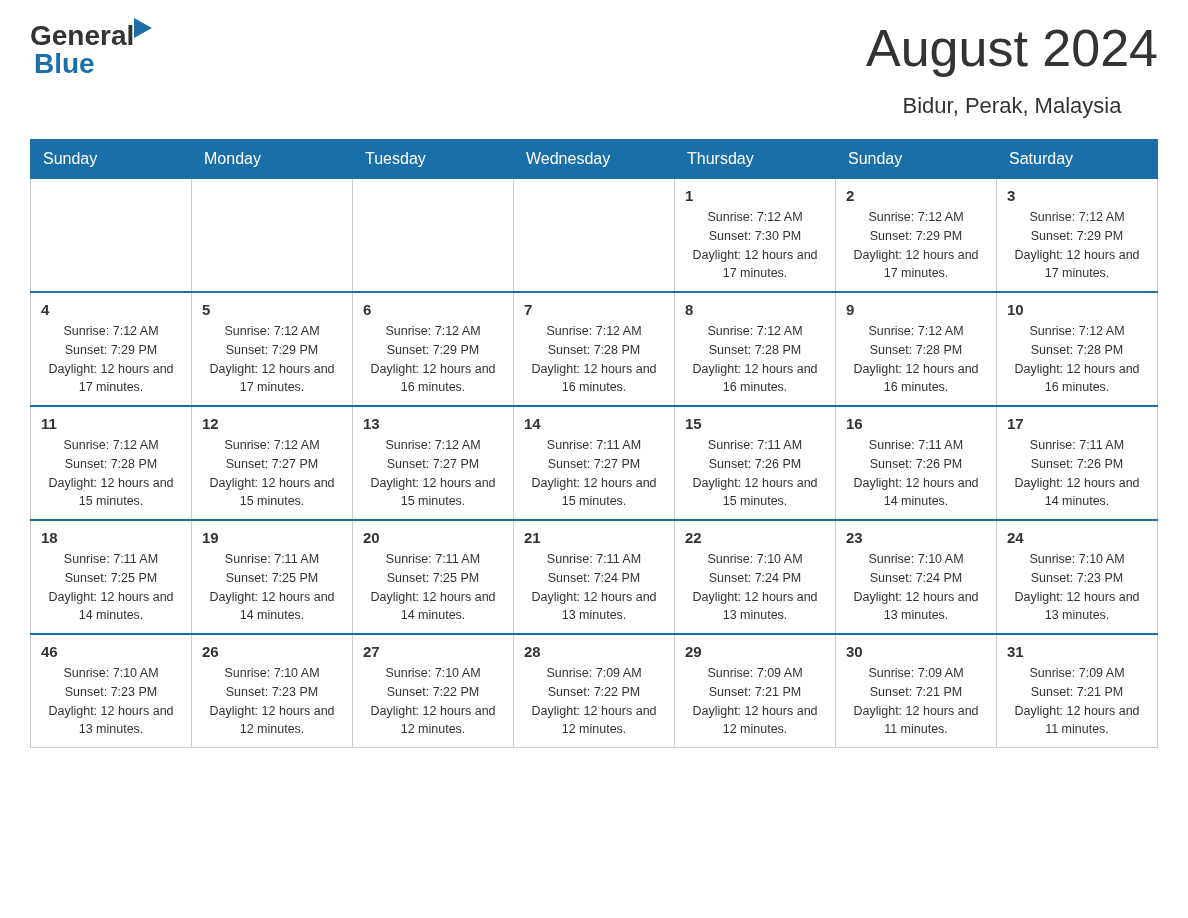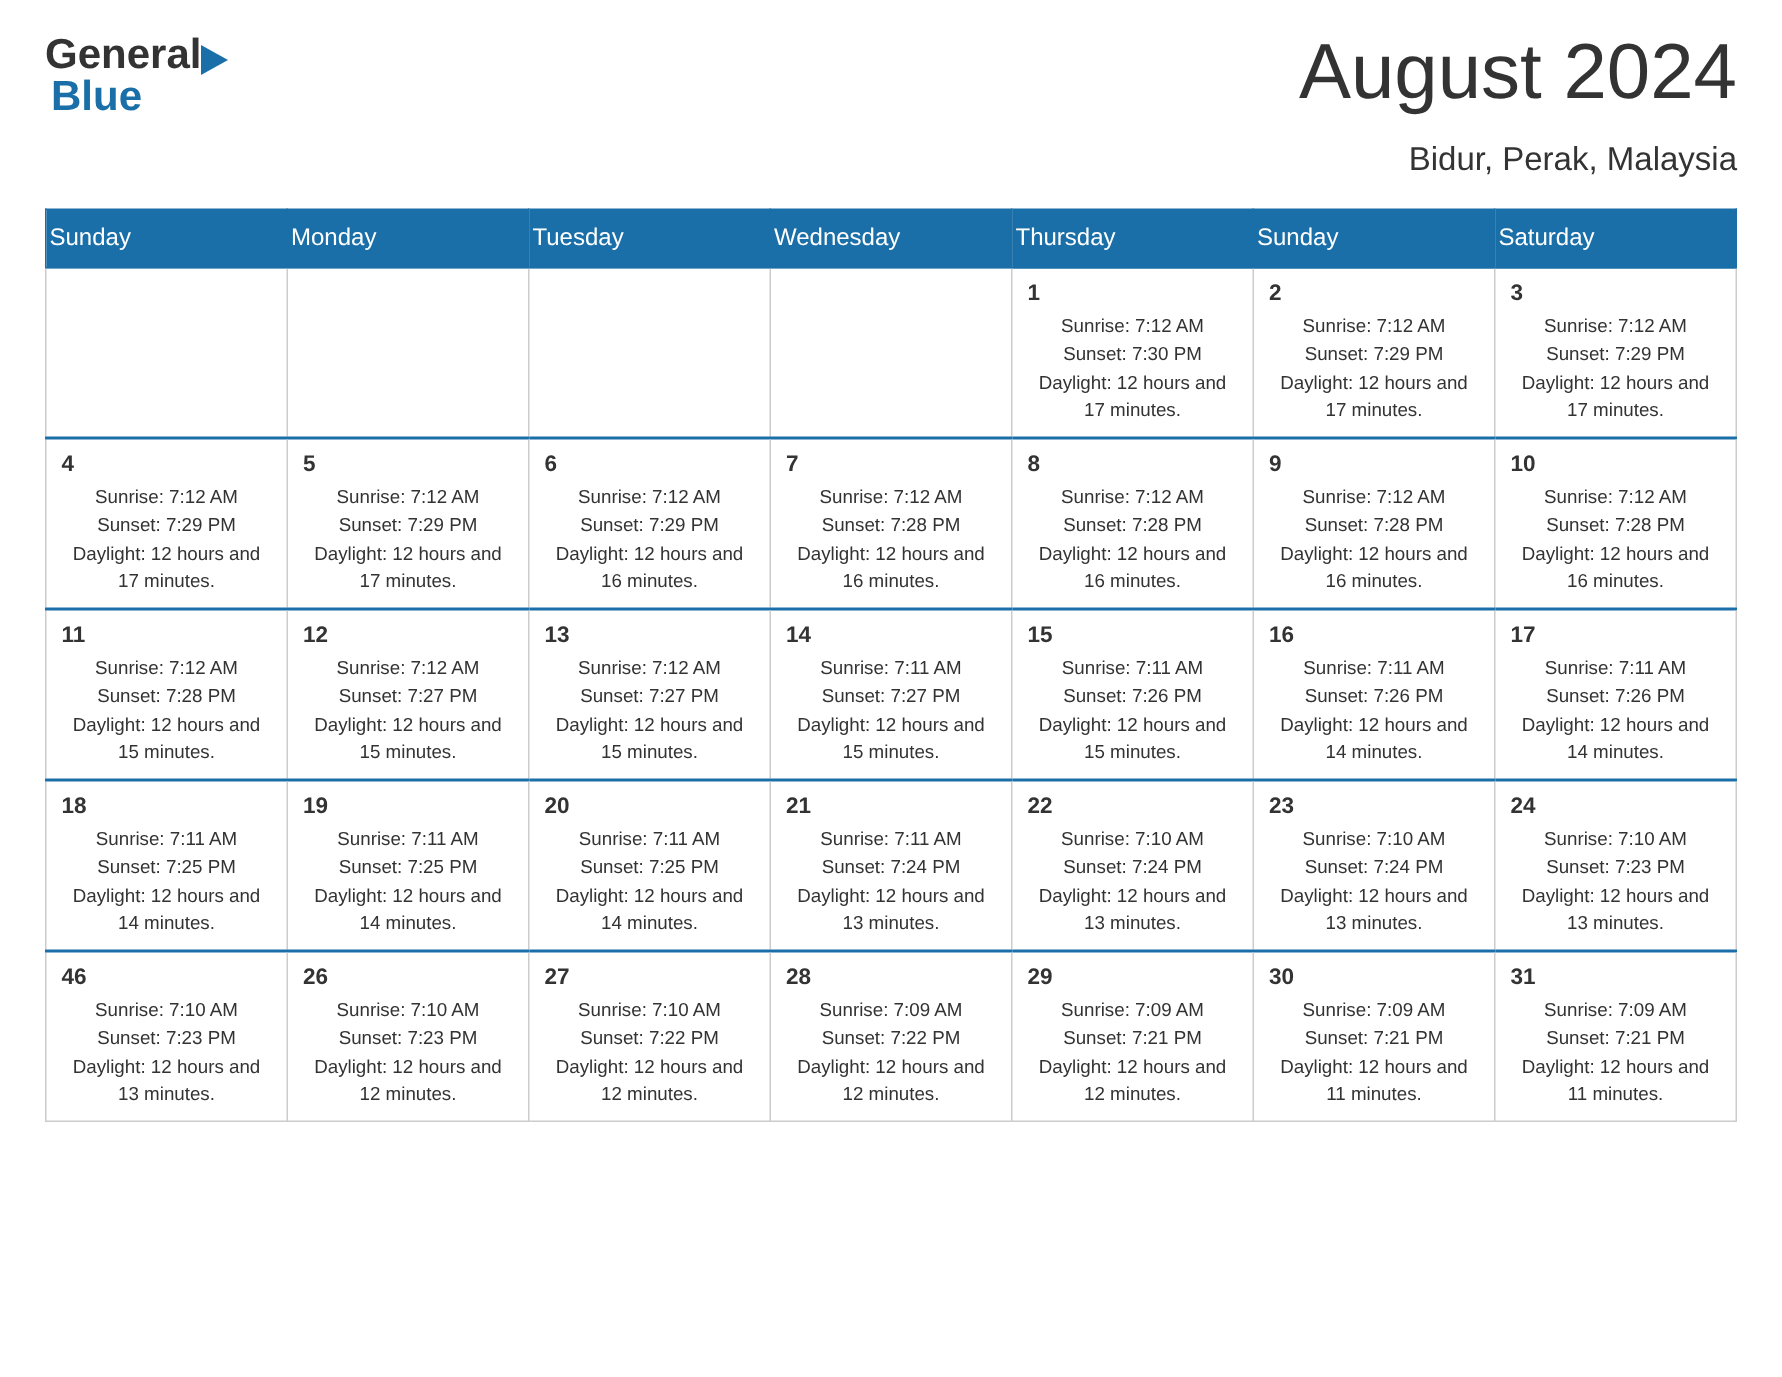--- a/index.html
+++ b/index.html
@@ -29,24 +29,24 @@
       display: block;
       margin-top: -4px;
       margin-left: 4px;
     }
     .logo-block {
       display: flex;
       flex-direction: column;
     }
     .logo-line1 {
       display: flex;
-      align-items: flex-end;
+      align-items: flex-start;
     }
     .title-block {
-      text-align: right;
+      text-align: center;
     }
     .title-block h1 {
       font-size: 52px;
       font-weight: normal;
       color: #333;
       line-height: 1.1;
     }
     .title-block h2 {
       font-size: 22px;
       font-weight: normal;
@@ -56,21 +56,21 @@
     .calendar {
       width: 100%;
       border-collapse: collapse;
       border: 1px solid #aaa;
     }
     .calendar th {
       background-color: #1a6fa8;
       color: #fff;
       font-size: 16px;
       font-weight: normal;
-      padding: 10px 2px;
+      padding: 10px 12px;
       text-align: left;
       border: 1px solid #1a6fa8;
     }
     .calendar td {
       width: calc(100% / 7);
       vertical-align: top;
       padding: 8px 10px;
       border: 1px solid #ccc;
       font-size: 13px;
       color: #333;

